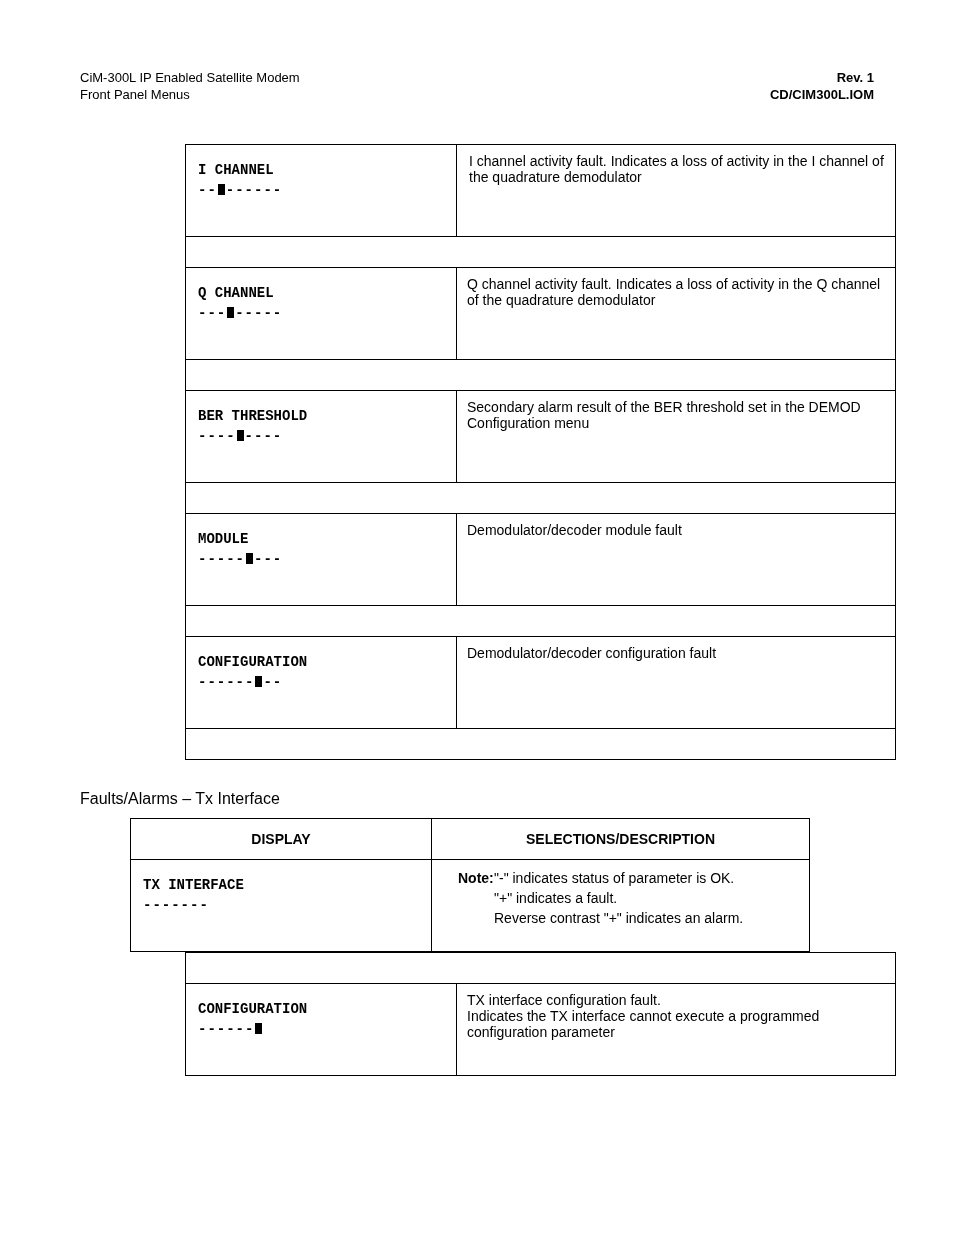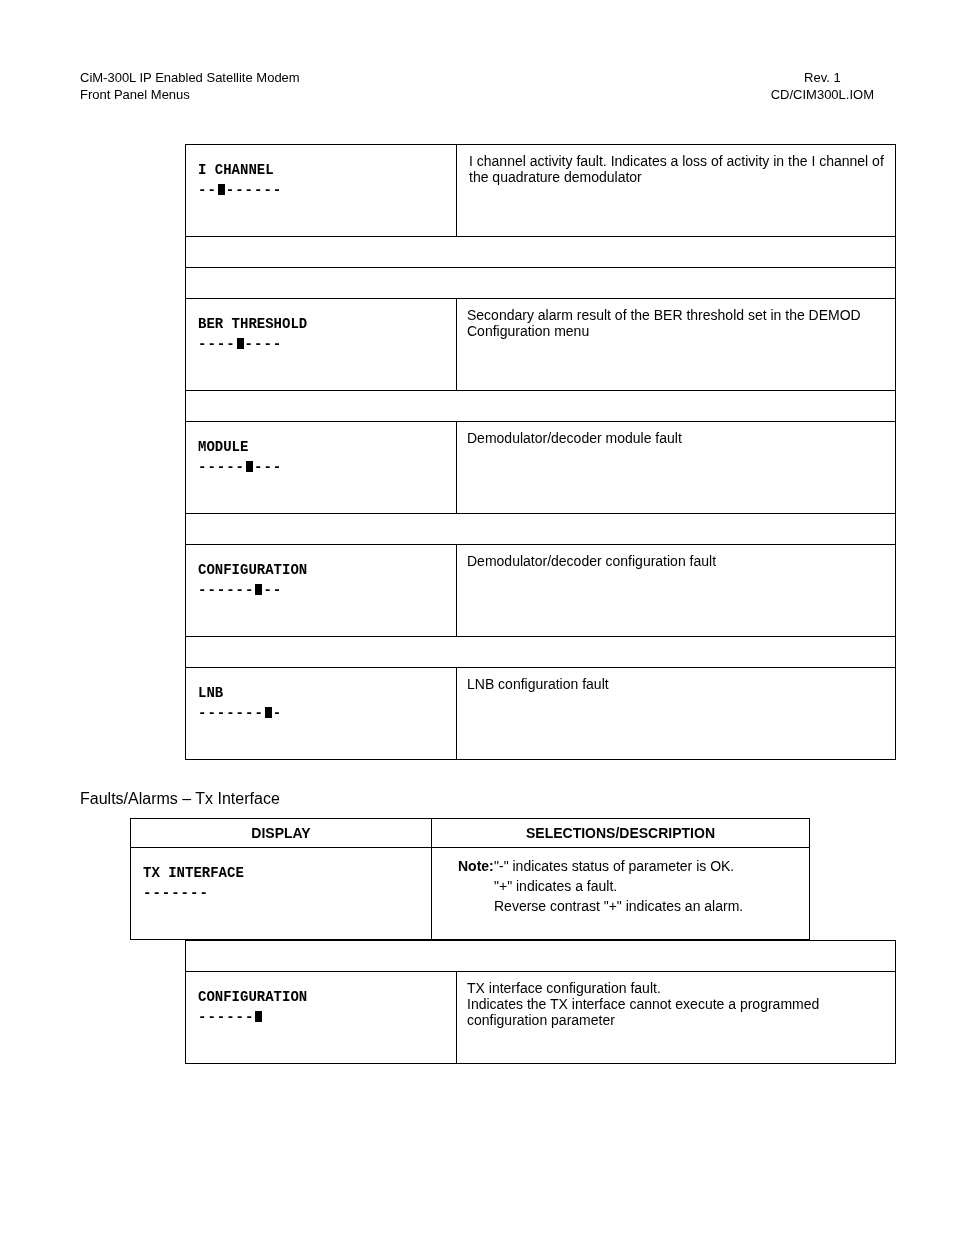--- a/index.html
+++ b/index.html
@@ -18,21 +18,21 @@
     position: relative;
   }
   .header {
     display: flex;
     justify-content: space-between;
     font-size: 13px;
     line-height: 1.3;
     margin-bottom: 40px;
   }
   .header .left, .header .right { white-space: pre; }
-  .header .right { text-align: center; }
+  .header .right { text-align: right; font-weight: bold; }
 
   .section-title {
     font-size: 16px;
     font-weight: normal;
     margin: 30px 0 10px 0;
   }
 
   table.outer {
     border-collapse: collapse;
     margin-left: 50px;
@@ -46,21 +46,21 @@
   table.outer th, table.outer td,
   table.nested th, table.nested td {
     border: 1px solid #000;
     vertical-align: top;
     padding: 8px 10px;
     font-size: 14px;
   }
   table.outer th, table.nested th {
     text-align: center;
     font-weight: bold;
-    padding: 6px;
+    padding: 12px;
   }
   .display-cell {
     width: 280px;
     height: 75px;
   }
   .nested .display-cell { width: 250px; }
 
   .disp-label {
     font-family: "Courier New", monospace;
     font-weight: bold;
@@ -112,20 +112,27 @@
         <tr>
           <td class="display-cell">
             <div class="disp-label">I CHANNEL</div>
             <div class="disp-line2">--<span class="blk"></span>------</div>
           </td>
           <td style="white-space: pre-line; padding-left: 12px;">I channel activity fault. Indicates a loss of activity in the I channel of the quadrature demodulator</td>
         </tr>
         <tr class="spacer-row">
           <td colspan="2"></td>
         </tr>
+        <tr>
+          <td class="display-cell">
+            <div class="disp-label">Q CHANNEL</div>
+            <div class="disp-line2">---<span class="blk"></span>-----</div>
+          </td>
+          <td style="white-space: pre-line;">Q channel activity fault. Indicates a loss of activity in the Q channel of the quadrature demodulator</td>
+        </tr>
         <tr class="spacer-row">
           <td colspan="2"></td>
         </tr>
         <tr>
           <td class="display-cell">
             <div class="disp-label">BER THRESHOLD</div>
             <div class="disp-line2">----<span class="blk"></span>----</div>
           </td>
           <td style="white-space: pre-line;">Secondary alarm result of the BER threshold set in the DEMOD Configuration menu</td>
         </tr>
@@ -144,27 +151,20 @@
         </tr>
         <tr>
           <td class="display-cell">
             <div class="disp-label">CONFIGURATION</div>
             <div class="disp-line2">------<span class="blk"></span>--</div>
           </td>
           <td style="white-space: pre-line;">Demodulator/decoder configuration fault</td>
         </tr>
         <tr class="spacer-row">
           <td colspan="2"></td>
-        </tr>
-        <tr>
-          <td class="display-cell">
-            <div class="disp-label">LNB</div>
-            <div class="disp-line2">-------<span class="blk"></span>-</div>
-          </td>
-          <td style="white-space: pre-line;">LNB configuration fault</td>
         </tr>
       </tbody>
   </table>
 
   <div class="section-title">Faults/Alarms – Tx Interface</div>
 
   <table class="outer">
     <thead>
       <tr>
         <th>DISPLAY</th>

